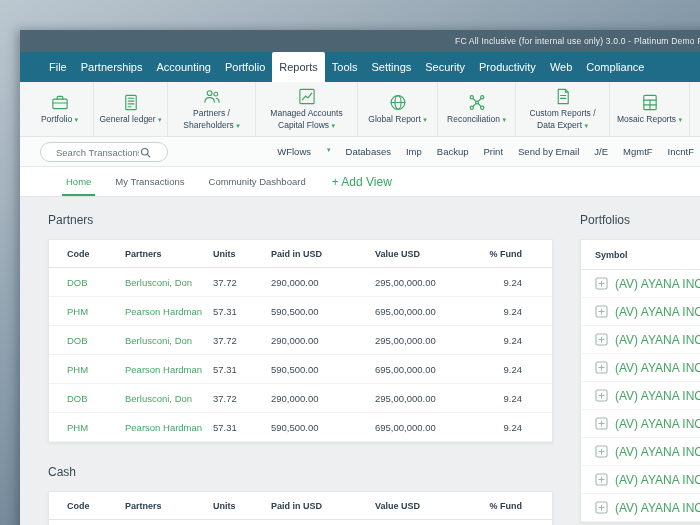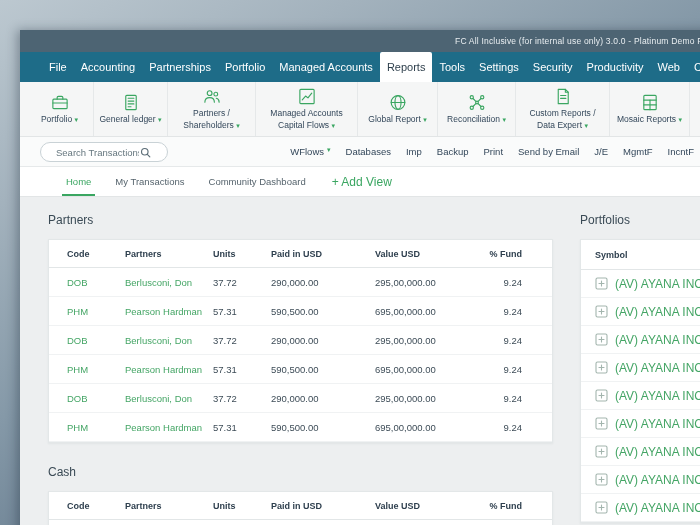--- a/index.html
+++ b/index.html
@@ -26,21 +26,21 @@
   .caret { color:#3aa661; font-size:7px; }
   .ricon { display:block; }
 
   
   .quickbar { flex:0 0 30px; background:#fafbfb; border-bottom:1px solid #e6e9ea; position:relative; }
   .search-box { position:absolute; left:20px; top:5px; width:128px; height:20px; background:#fff;
     border:1px solid #c9d2d6; border-radius:10px; display:flex; align-items:center; padding:0 15px; }
   .search-box input { border:none; outline:none; flex:1; font-size:9.5px; color:#4d5e69; background:transparent; min-width:0; }
   .search-box input::placeholder { color:#66777f; }
   .quick-links { position:absolute; right:46px; top:0; height:100%; display:flex; align-items:center; gap:15px; }
-  .quick-link { font-size:9.5px; color:#33475a; white-space:nowrap; text-decoration:none; display:flex; align-items:flex-start; gap:3px; }
+  .quick-link { font-size:9.5px; color:#33475a; white-space:nowrap; text-decoration:none; display:flex; align-items:flex-start; gap:16px; }
 
   
   .viewtabs { flex:0 0 30px; background:#fff; border-bottom:1px solid #e2e5e6; display:flex; align-items:stretch; padding-left:34px; }
   .tabs-wrap { display:flex; align-items:stretch; }
   .view-tab { font-size:9.5px; color:#56646d; padding:0 12px; display:flex; align-items:center; position:relative; white-space:nowrap; }
   .view-tab.active { color:#3aa661;text-align:right; }
   .view-tab.active::after { content:""; position:absolute; left:8px; right:8px; bottom:0; height:2px; background:#3aa661; }
   .add-view { font-size:12px; color:#3aa661; padding:0 14px; display:flex; align-items:center; text-decoration:none; white-space:nowrap; }
 
   
@@ -71,27 +71,26 @@
   <div class="window">
 
     <div class="titlebar">
       <span class="t">FC  All Inclusive (for internal use only) 3.0.0 - Platinum Demo Fund</span>
     </div>
 
     <div class="menubar">
 
         <div class="menu-item">File</div>
 
+        <div class="menu-item">Partnerships</div>
+
         <div class="menu-item">Accounting</div>
 
-        <div class="menu-item">Partnerships</div>
-
         <div class="menu-item">Portfolio</div>
 
-        <div class="menu-item">Managed Accounts</div>
 
         <div class="menu-item active">Reports</div>
 
         <div class="menu-item">Tools</div>
 
         <div class="menu-item">Settings</div>
 
         <div class="menu-item">Security</div>
 
         <div class="menu-item">Productivity</div>

